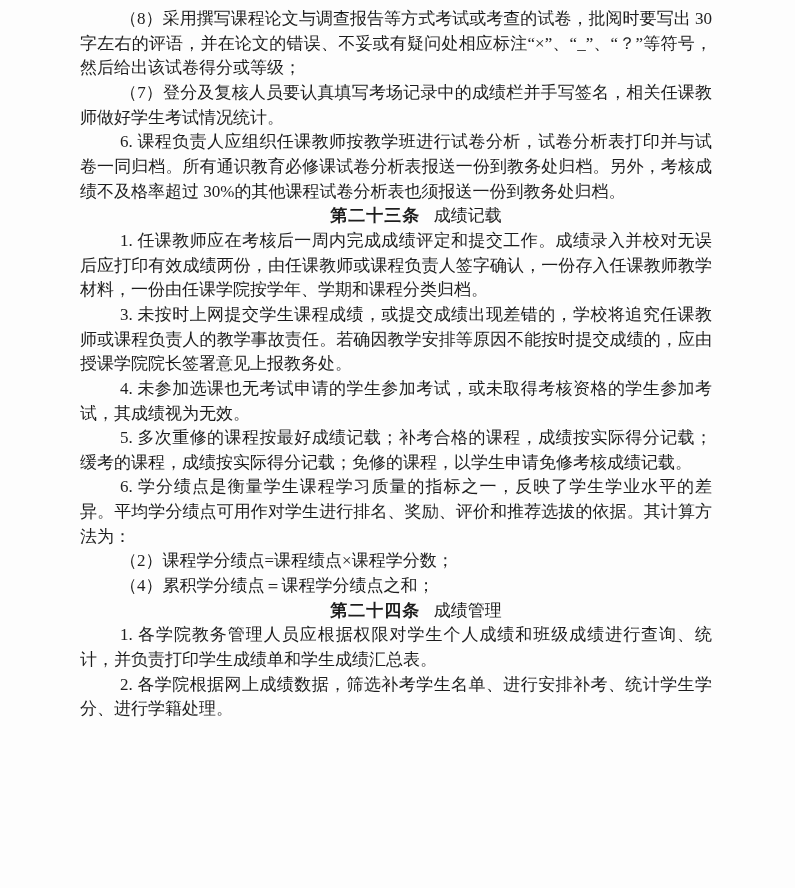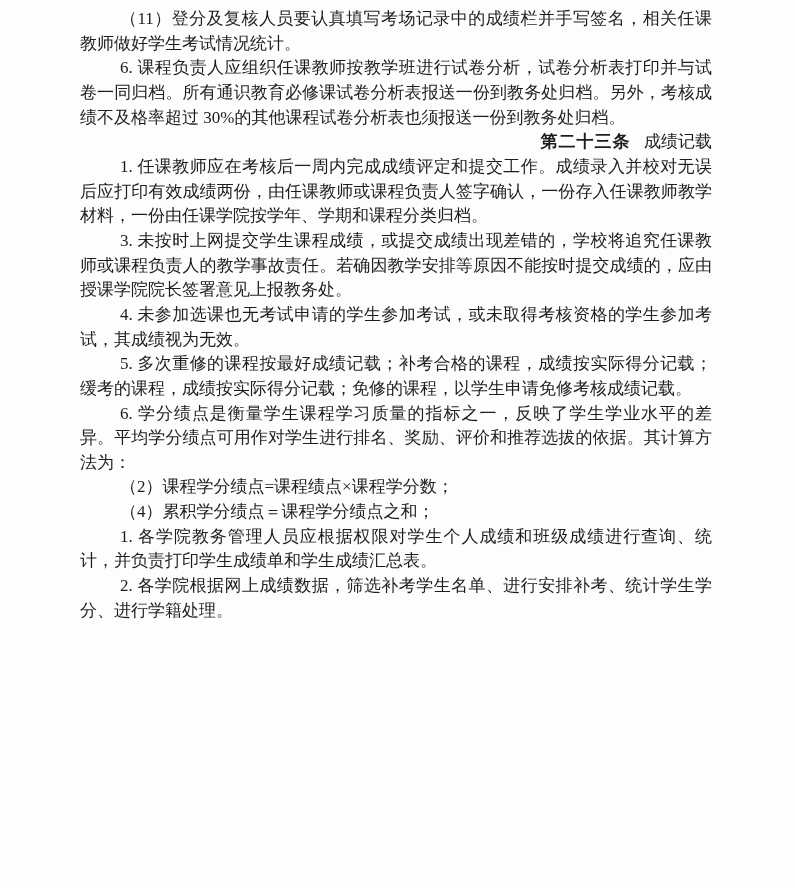--- a/index.html
+++ b/index.html
@@ -23,45 +23,50 @@
     line-height: 24.65px;
     color: #1d1d1d;
     text-align: justify;
   }
   .page p {
     margin: 0;
     padding: 0;
     text-indent: 40px;
   }
   p.heading {
-    text-align: right;
+    text-align: center;
   }
   p.heading .term {
     font-weight: 700;
     margin-right: 0.55em;
     letter-spacing: 1px;
   }
 </style>
 </head>
 <body>
 
 <div class="page">
-  <p>（11）登分及复核人员要认真填写考场记录中的成绩栏并手写签名，相关任课教师做好学生考试情况统计。</p>
+  <p>（8）采用撰写课程论文与调查报告等方式考试或考查的试卷，批阅时要写出 30 字左右的评语，并在论文的错误、不妥或有疑问处相应标注“×”、“_”、“？”等符号，然后给出该试卷得分或等级；</p>
+  <p>（7）登分及复核人员要认真填写考场记录中的成绩栏并手写签名，相关任课教师做好学生考试情况统计。</p>
   <p>6. 课程负责人应组织任课教师按教学班进行试卷分析，试卷分析表打印并与试卷一同归档。所有通识教育必修课试卷分析表报送一份到教务处归档。另外，考核成绩不及格率超过 30%的其他课程试卷分析表也须报送一份到教务处归档。</p>
 
   <p class="heading">
     <span class="term">第二十三条</span>
     <span class="heading-title">成绩记载</span>
   </p>
 
   <p>1. 任课教师应在考核后一周内完成成绩评定和提交工作。成绩录入并校对无误后应打印有效成绩两份，由任课教师或课程负责人签字确认，一份存入任课教师教学材料，一份由任课学院按学年、学期和课程分类归档。</p>
   <p>3. 未按时上网提交学生课程成绩，或提交成绩出现差错的，学校将追究任课教师或课程负责人的教学事故责任。若确因教学安排等原因不能按时提交成绩的，应由授课学院院长签署意见上报教务处。</p>
   <p>4. 未参加选课也无考试申请的学生参加考试，或未取得考核资格的学生参加考试，其成绩视为无效。</p>
   <p>5. 多次重修的课程按最好成绩记载；补考合格的课程，成绩按实际得分记载；缓考的课程，成绩按实际得分记载；免修的课程，以学生申请免修考核成绩记载。</p>
   <p>6. 学分绩点是衡量学生课程学习质量的指标之一，反映了学生学业水平的差异。平均学分绩点可用作对学生进行排名、奖励、评价和推荐选拔的依据。其计算方法为：</p>
   <p>（2）课程学分绩点=课程绩点×课程学分数；</p>
   <p>（4）累积学分绩点＝课程学分绩点之和；</p>
 
+  <p class="heading">
+    <span class="term">第二十四条</span>
+    <span class="heading-title">成绩管理</span>
+  </p>
 
   <p>1. 各学院教务管理人员应根据权限对学生个人成绩和班级成绩进行查询、统计，并负责打印学生成绩单和学生成绩汇总表。</p>
   <p>2. 各学院根据网上成绩数据，筛选补考学生名单、进行安排补考、统计学生学分、进行学籍处理。</p>
 
 </div>
 
 </body></html>

